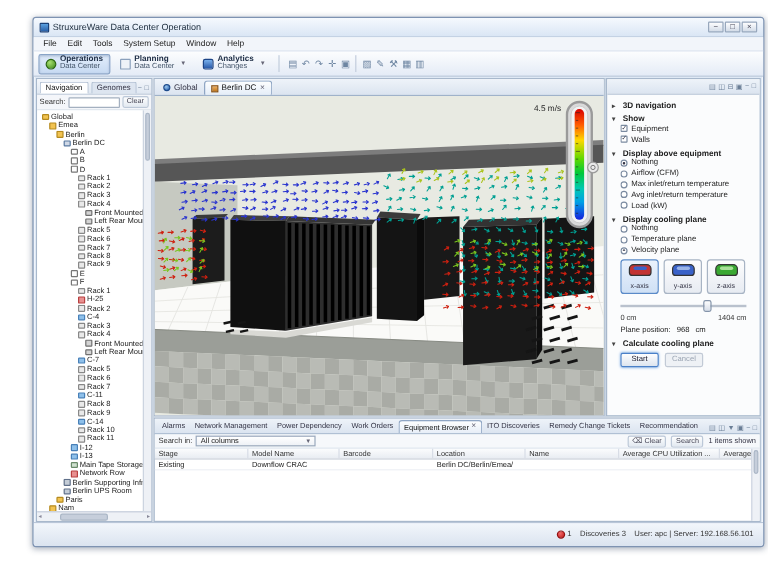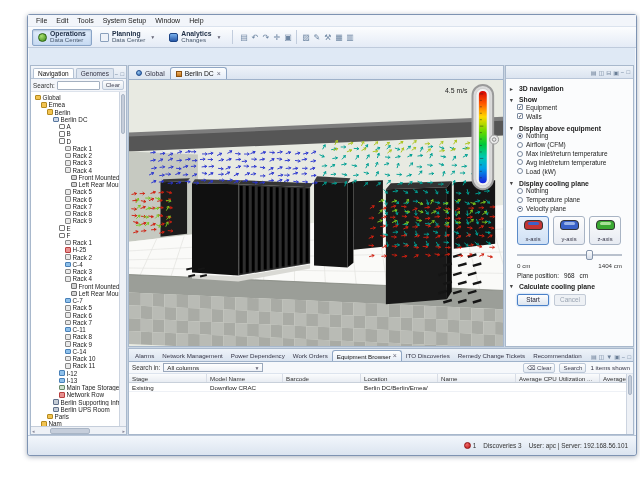--- a/index.html
+++ b/index.html
@@ -120,20 +120,29 @@
   .sb-right{margin-left:auto;display:flex;align-items:center;gap:7px}
   .err-badge{width:7px;height:7px;border-radius:50%;background:radial-gradient(circle at 35% 30%,#f06a6a,#c01818);border:1px solid #901010;flex:none}
   .sb-group{display:flex;align-items:center;gap:2px}
 </style>
 </head>
 <body>
 
 <div class="canvas">
   <div class="app-window">
 
+    <div class="titlebar">
+      <span class="app-icon"></span>
+      <span class="title">StruxureWare Data Center Operation</span>
+      <span class="win-controls" id="win-controls">
+          <span class="win-btn">−</span>
+          <span class="win-btn">□</span>
+          <span class="win-btn">×</span>
+        </span>
+    </div>
 
     <div class="menubar" id="menubar">
         <span class="menu-item">File</span>
         <span class="menu-item">Edit</span>
         <span class="menu-item">Tools</span>
         <span class="menu-item">System Setup</span>
         <span class="menu-item">Window</span>
         <span class="menu-item">Help</span>
       </div>
 

